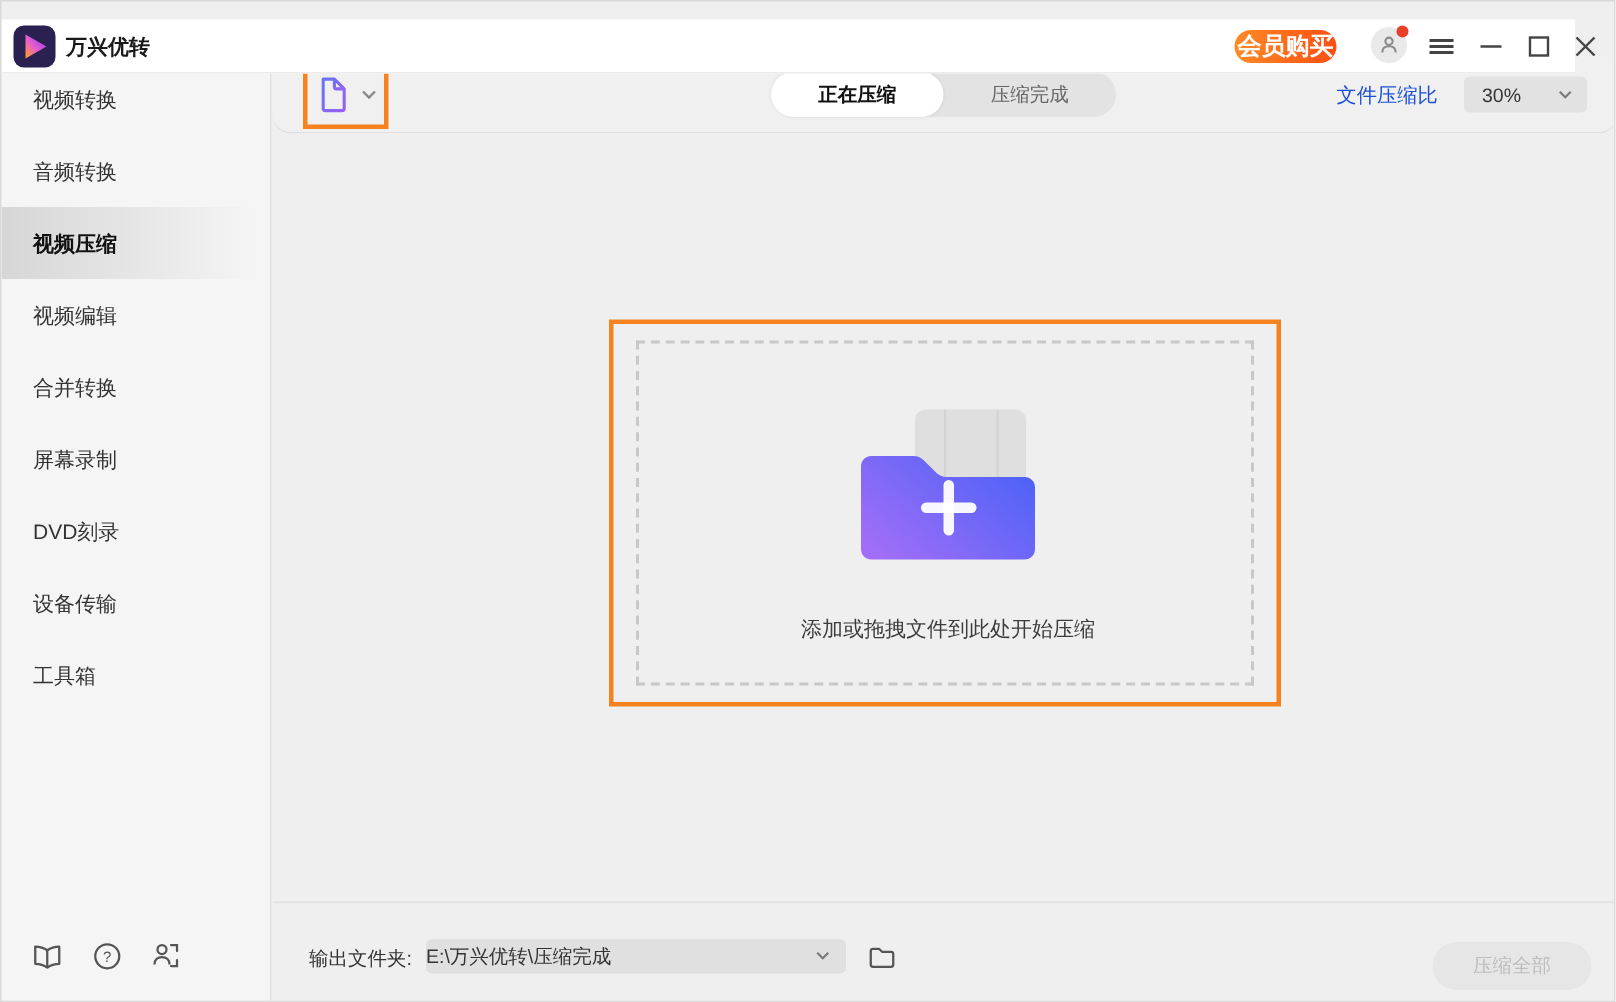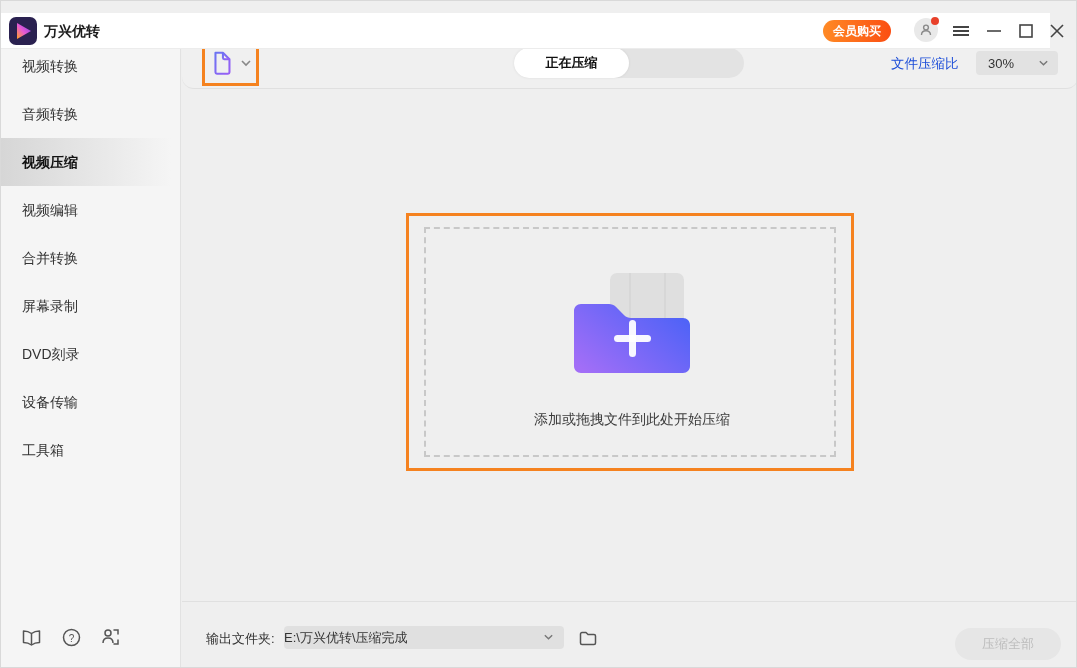--- a/index.html
+++ b/index.html
@@ -4,21 +4,21 @@
 <style>
   * { margin:0; padding:0; box-sizing:border-box; }
   html,body { width:1077px; height:668px; font-family:"Liberation Sans", sans-serif; }
   #app { position:relative; width:1077px; height:668px; background:#efefef; overflow:hidden; border:1px solid #d9d9d9; }
 
   
   .titlebar { position:absolute; left:0; top:0; width:1049px; height:36px; background:#ffffff; border-bottom:1px solid #ececec; z-index:30;margin-top:12px; }
   .logo { position:absolute; left:8px; top:4px; width:28px; height:28px; border-radius:7px; background:#2a2150; display:flex; align-items:center; justify-content:center; }
   .app-title { position:absolute; left:43px; top:10px; font-size:14px; font-weight:bold; color:#1a1a1a; }
   .buy-btn { position:absolute; left:822px; top:7px; width:68px; height:22px; border-radius:11px;
-             background:linear-gradient(90deg,#ff8a25,#fb4e12); color:#fff; font-size:12px; font-weight:bold;
+             background:linear-gradient(90deg,#ff8a25,#fb4e12); color:#fff; font-size:16px; font-weight:bold;
              display:flex; align-items:center; justify-content:center; cursor:pointer; }
   .avatar { position:absolute; left:913px; top:5px; width:24px; height:24px; border-radius:50%; background:#e9e9e9; display:flex; align-items:center; justify-content:center; }
   .avatar .dot { position:absolute; right:-1px; top:-1px; width:8px; height:8px; border-radius:50%; background:#e8402a; }
   .winbtn { position:absolute; top:4px; width:28px; height:28px; display:flex; align-items:center; justify-content:center; cursor:pointer; }
   .hamburger span { display:block; width:16px; height:2px; background:#444; margin:2px 0; }
 
   
   .sidebar { position:absolute; left:0; top:36px; width:180px; height:632px; background:#f5f5f5; border-right:1px solid #e2e2e2; }
   .side-item { position:relative; height:48px; line-height:48px; padding-left:21px; font-size:14px; color:#333; cursor:pointer; }
   .side-item.active { font-weight:bold; color:#111; background:linear-gradient(90deg,#d6d6d6 0%,rgba(245,245,245,0) 95%); }
@@ -161,20 +161,21 @@
         <line x1="15.5" y1="25.5" x2="24.5" y2="25.5" stroke="url(#ag)" stroke-width="2.2" stroke-linecap="round"></line>
         <line x1="20" y1="21" x2="20" y2="30" stroke="url(#ag)" stroke-width="2.2" stroke-linecap="round"></line>
       </svg>
       <svg width="12" height="8" viewBox="0 0 12 8" style="margin-left:4px;">
         <polyline points="2,2 6,6 10,2" fill="none" stroke="#888" stroke-width="1.6"></polyline>
       </svg>
     </div>
 
     <div class="segment">
       <div class="seg active">正在压缩</div>
+      <div class="seg">压缩完成</div>
     </div>
 
     <div class="ratio-label">文件压缩比</div>
     <div class="ratio-select">
       <span>30%</span>
       <svg class="chev" width="11" height="8" viewBox="0 0 12 8">
         <polyline points="2,2 6,6 10,2" fill="none" stroke="#777" stroke-width="1.5"></polyline>
       </svg>
     </div>
   </div>

